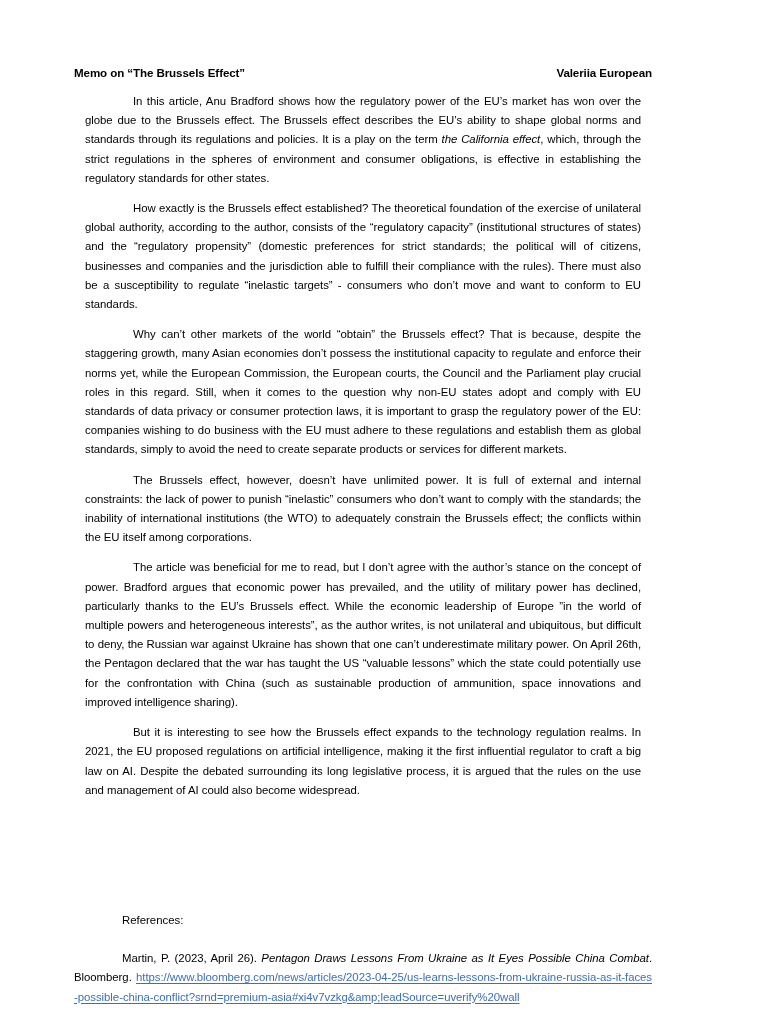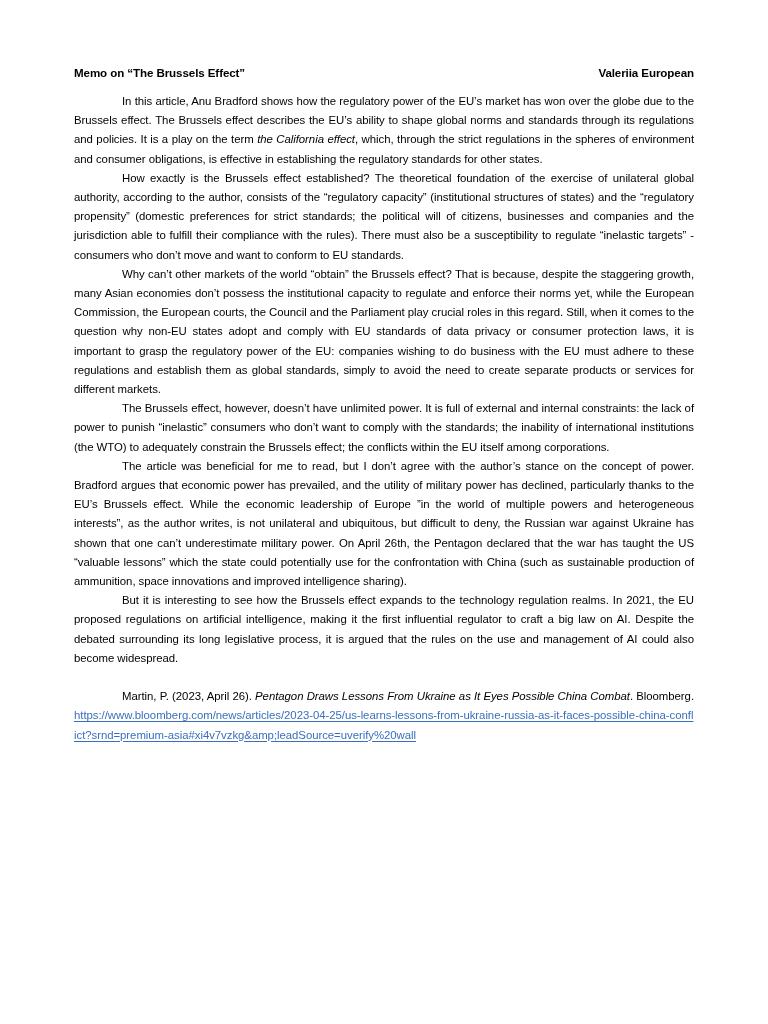--- a/index.html
+++ b/index.html
@@ -13,36 +13,36 @@
     font-family: "Liberation Sans", sans-serif;
     color: #000000;
     overflow: hidden;
   }
   .page {
     position: relative;
     width: 768px;
     height: 1024px;
     background: #ffffff;
     box-sizing: border-box;
-    padding: 66px 74px 0 74px;
+    padding: 66px 116px 0 74px;
   }
   .doc-header {
     display: flex;
     justify-content: space-between;
     align-items: baseline;
     font-weight: bold;
     font-size: 11.6px;
     letter-spacing: -0.1px;
     margin-bottom: 13px;
   }
   .doc-header .title { white-space: nowrap; }
   .doc-header .author { white-space: nowrap; }
 
   p.body-par {
-    margin: 0;
+    margin: 11px;
     text-align: justify;
     text-justify: inter-word;
     font-size: 11.4px;
     line-height: 19.2px;
     text-indent: 48px;
     letter-spacing: -0.05px;
     hyphens: none;
   }
   em { font-style: italic; }
 
@@ -86,17 +86,18 @@
   <div>
     <p class="body-par">In this article, Anu Bradford shows how the regulatory power of the EU’s market has won over the globe due to the Brussels effect. The Brussels effect describes the EU’s ability to shape global norms and standards through its regulations and policies. It is a play on the term <em>the California effect</em>, which, through the strict regulations in the spheres of environment and consumer obligations, is effective in establishing the regulatory standards for other states.</p>
     <p class="body-par">How exactly is the Brussels effect established? The theoretical foundation of the exercise of unilateral global authority, according to the author, consists of the “regulatory capacity” (institutional structures of states) and the “regulatory propensity” (domestic preferences for strict standards; the political will of citizens, businesses and companies and the jurisdiction able to fulfill their compliance with the rules). There must also be a susceptibility to regulate “inelastic targets” - consumers who don’t move and want to conform to EU standards.</p>
     <p class="body-par">Why can’t other markets of the world “obtain” the Brussels effect? That is because, despite the staggering growth, many Asian economies don’t possess the institutional capacity to regulate and enforce their norms yet, while the European Commission, the European courts, the Council and the Parliament play crucial roles in this regard. Still, when it comes to the question why non-EU states adopt and comply with EU standards of data privacy or consumer protection laws, it is important to grasp the regulatory power of the EU: companies wishing to do business with the EU must adhere to these regulations and establish them as global standards, simply to avoid the need to create separate products or services for different markets.</p>
     <p class="body-par">The Brussels effect, however, doesn’t have unlimited power. It is full of external and internal constraints: the lack of power to punish “inelastic” consumers who don’t want to comply with the standards; the inability of international institutions (the WTO) to adequately constrain the Brussels effect; the conflicts within the EU itself among corporations.</p>
     <p class="body-par">The article was beneficial for me to read, but I don’t agree with the author’s stance on the concept of power. Bradford argues that economic power has prevailed, and the utility of military power has declined, particularly thanks to the EU’s Brussels effect. While the economic leadership of Europe ”in the world of multiple powers and heterogeneous interests”, as the author writes, is not unilateral and ubiquitous, but difficult to deny, the Russian war against Ukraine has shown that one can’t underestimate military power. On April 26th, the Pentagon declared that the war has taught the US “valuable lessons” which the state could potentially use for the confrontation with China (such as sustainable production of ammunition, space innovations and improved intelligence sharing).</p>
     <p class="body-par">But it is interesting to see how the Brussels effect expands to the technology regulation realms. In 2021, the EU proposed regulations on artificial intelligence, making it the first influential regulator to craft a big law on AI. Despite the debated surrounding its long legislative process, it is argued that the rules on the use and management of AI could also become widespread.</p>
   </div>
 
   <div>
+    <p class="refs-label">References:</p>
     <div class="ref-spacer"></div>
     <p class="ref-par">Martin, P. (2023, April 26). <em>Pentagon Draws Lessons From Ukraine as It Eyes Possible China Combat</em>. Bloomberg. <a class="ref-link" href="#" style="color: rgb(58, 111, 191);">https://www.bloomberg.com/news/articles/2023-04-25/us-learns-lessons-from-ukraine-russia-as-it-faces-possible-china-conflict?srnd=premium-asia#xi4v7vzkg&amp;amp;leadSource=uverify%20wall</a></p>
   </div>
 
 </div>
 
 </body></html>

